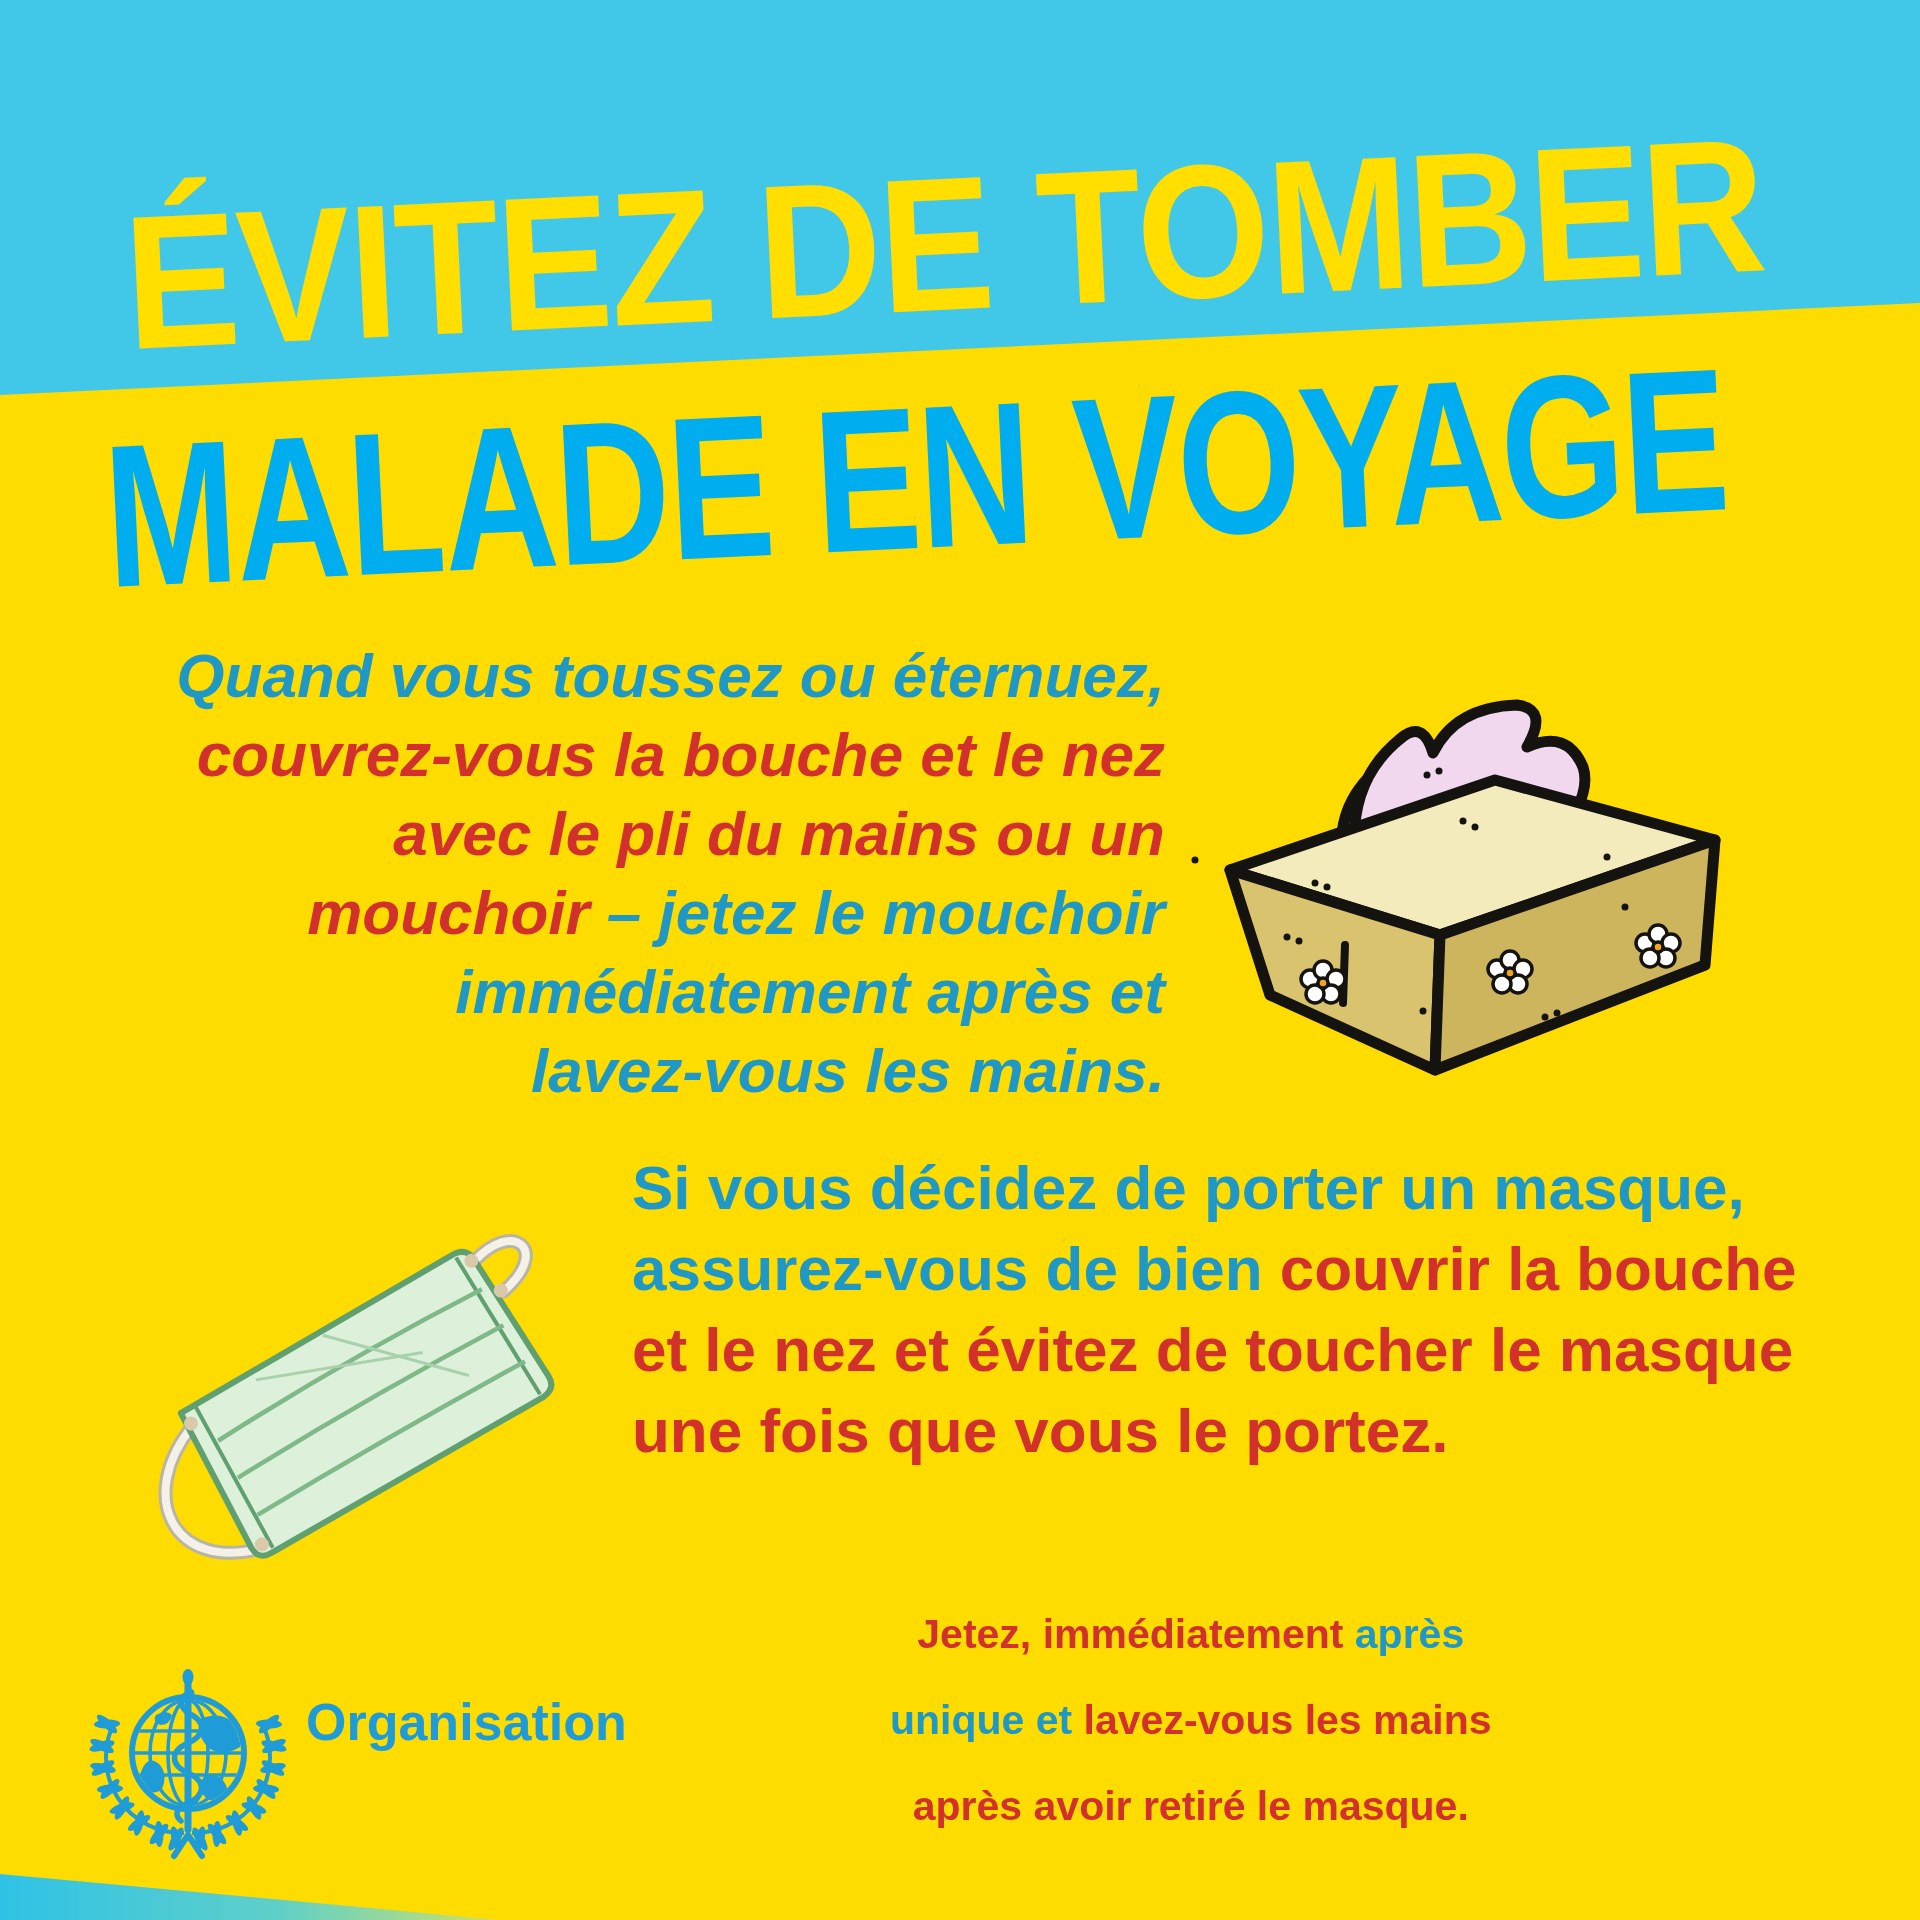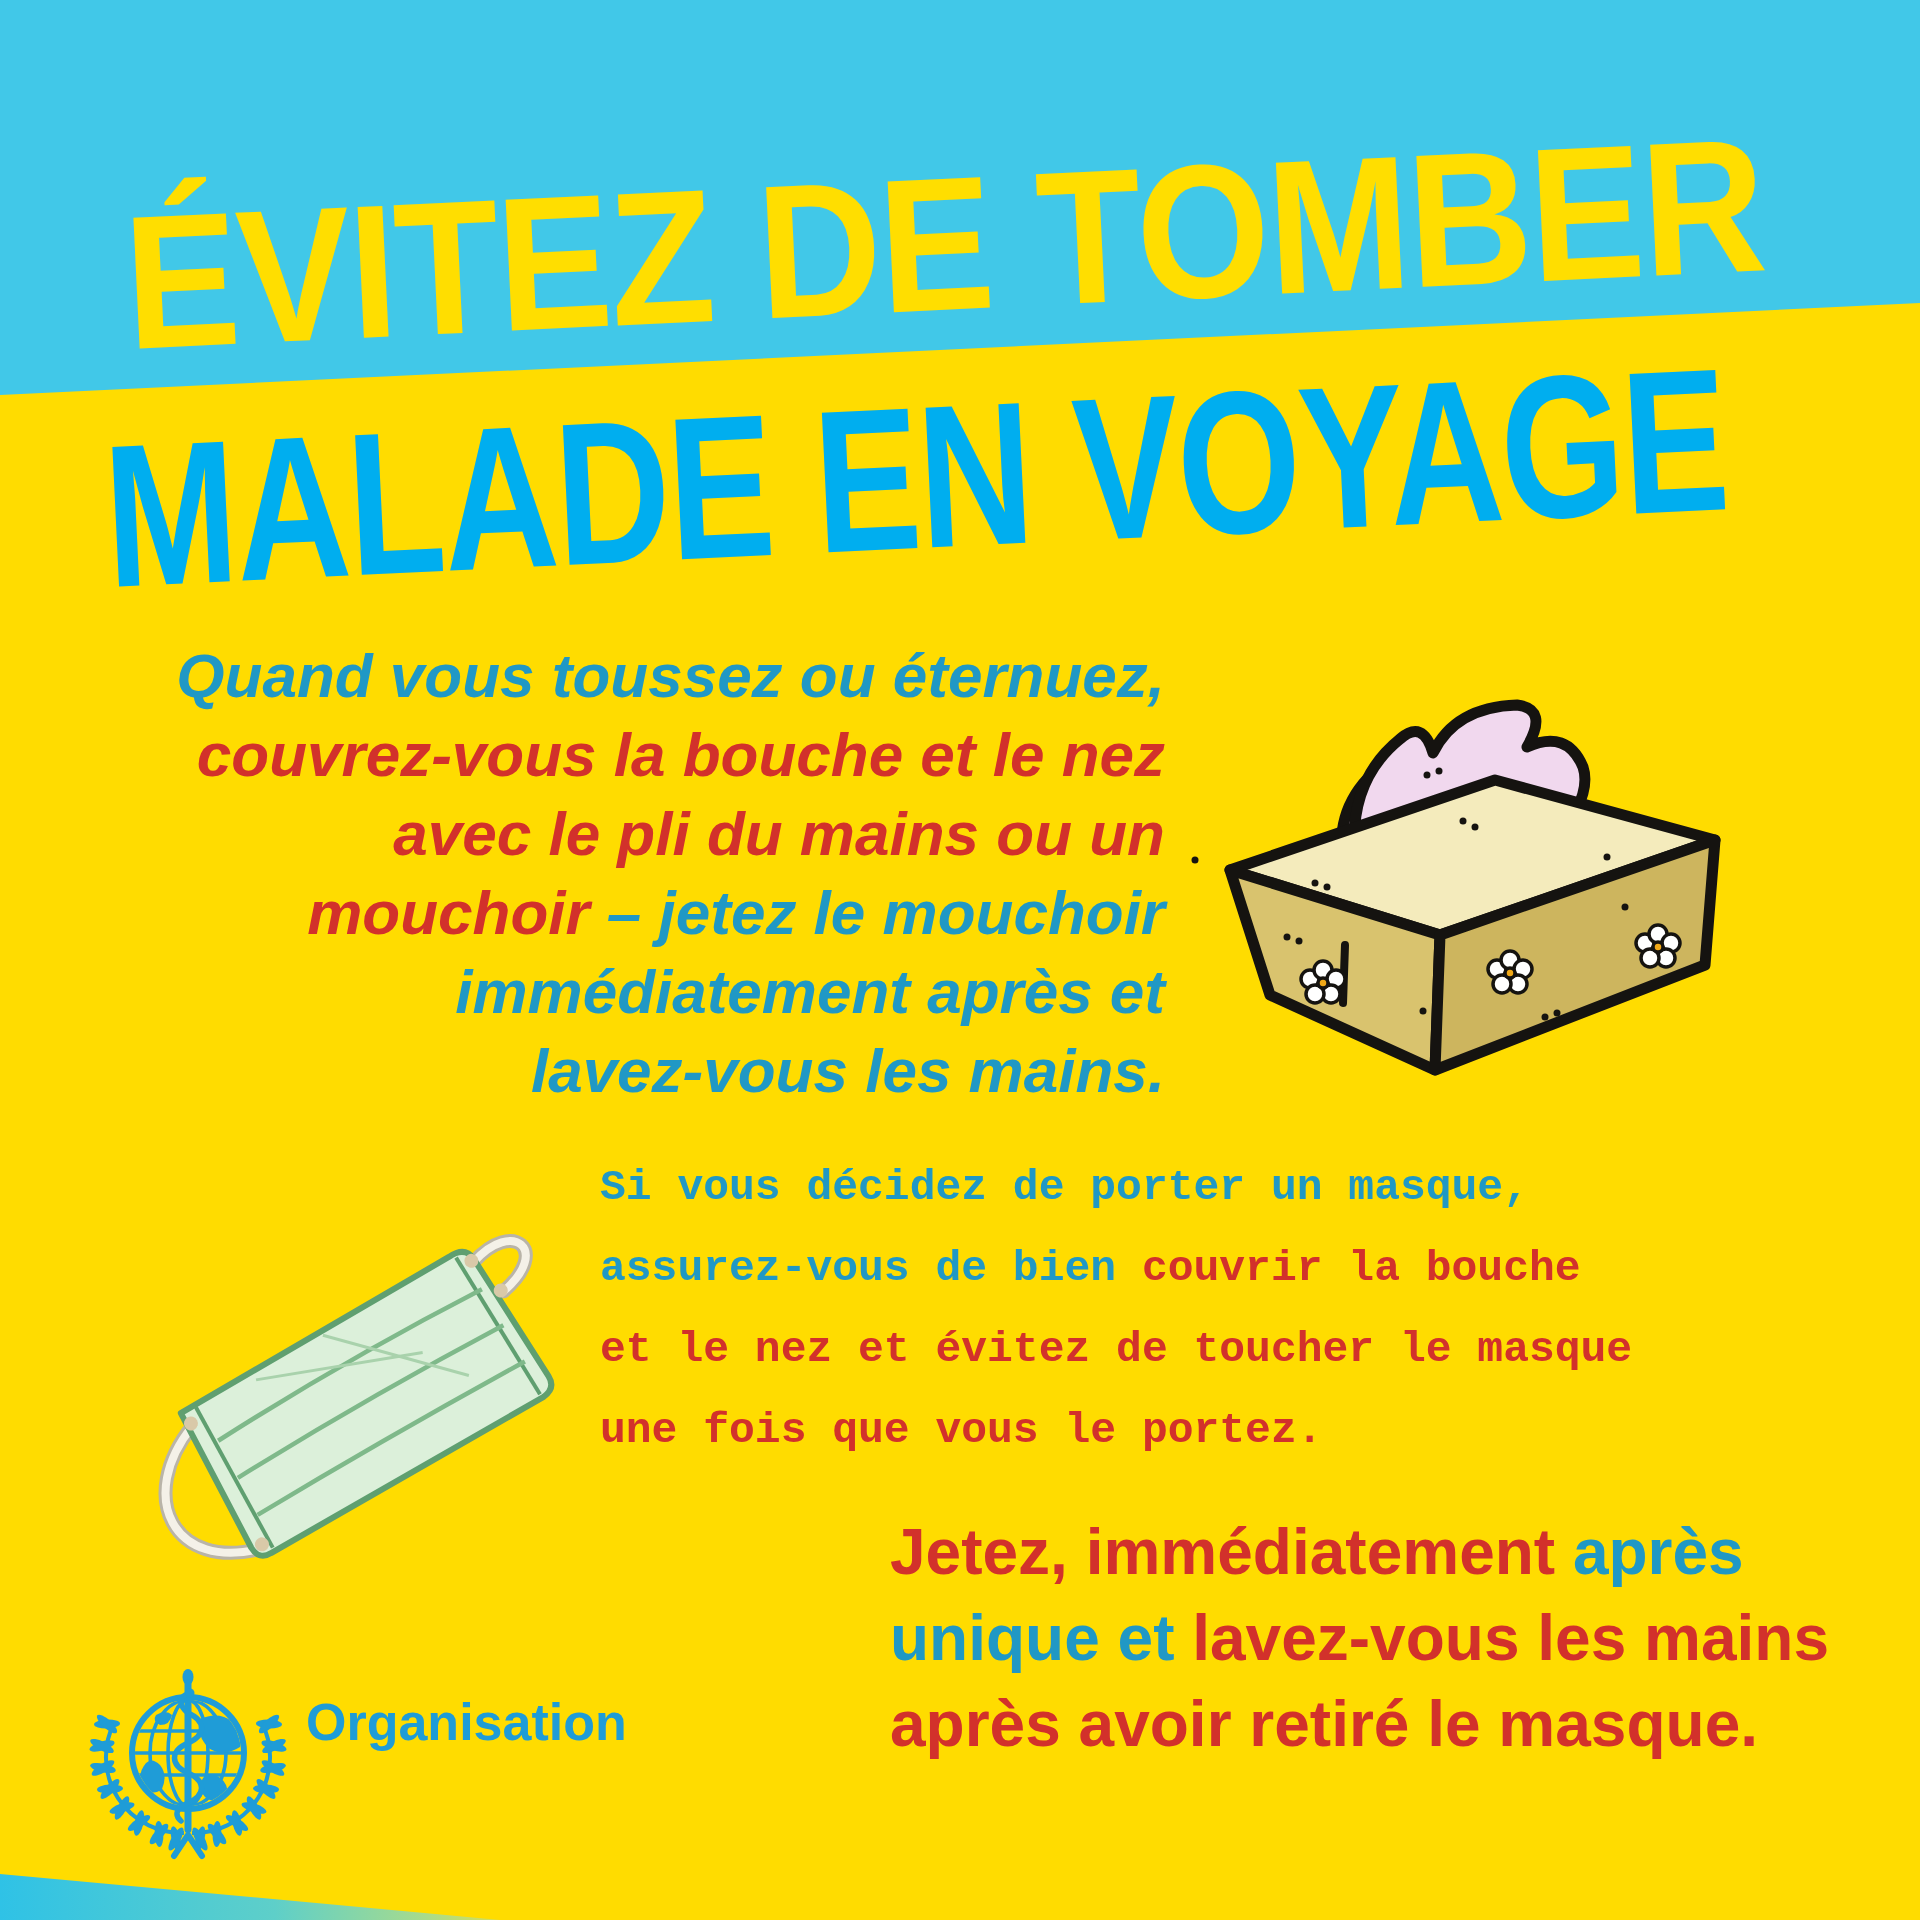--- a/index.html
+++ b/index.html
@@ -25,22 +25,22 @@
   }
   .title .squeeze{display:inline-block;transform-origin:left center;}
   .title-1{left:125px;top:188px;font-size:190px;color:var(--title-yellow,#FFDE00);transform:rotate(-2.75deg);}
   .title-1 .squeeze{transform:scaleX(0.90);}
   .title-2{left:105px;top:415px;font-size:203px;color:var(--title-blue,#00AEEF);transform:rotate(-2.75deg);}
   .title-2 .squeeze{transform:scaleX(0.78);}
   .para{position:absolute;font-weight:bold;white-space:nowrap;}
   .para .seg-blue{color:var(--text-blue,#2098C5);}
   .para .seg-red{color:var(--text-red,#D2312B);margin-top:10px;}
   .para-1{right:755px;top:636px;font-size:62px;line-height:79px;text-align:right;font-style:italic;}
-  .para-2{left:600px;top:1147px;font-size:43px;line-height:81px;text-align:left;font-family:Liberation Mono, monospace;}
-  .para-3{left:890px;top:1509px;font-size:64px;line-height:86px;text-align:left;}
+  .para-2{left:632px;top:1147px;font-size:62px;line-height:81px;text-align:left;}
+  .para-3{left:890px;top:1591px;font-size:41px;line-height:86px;text-align:center;}
   .illus{position:absolute;overflow:visible;}
   .illus svg{overflow:visible;display:block;}
   .tissue-pos{left:1195px;top:645px;width:550px;height:470px;}
   .mask-pos{left:110px;top:1230px;width:500px;height:350px;}
   .who{position:absolute;left:88px;top:1663px;display:flex;align-items:flex-start;}
   .who-emblem{width:200px;height:205px;}
   .who-text{
     margin-left:18px;margin-top:28px;
     font-size:52px;line-height:62px;font-weight:bold;
     color:var(--logo-blue,#1F9CD7);white-space:nowrap;

